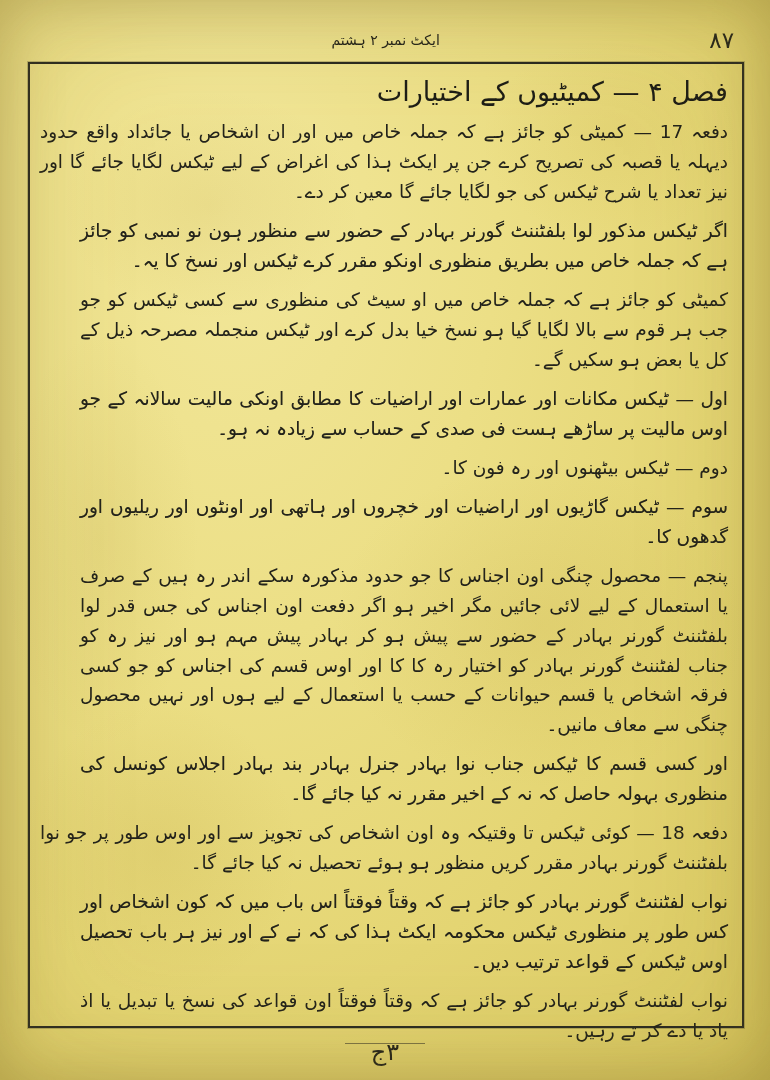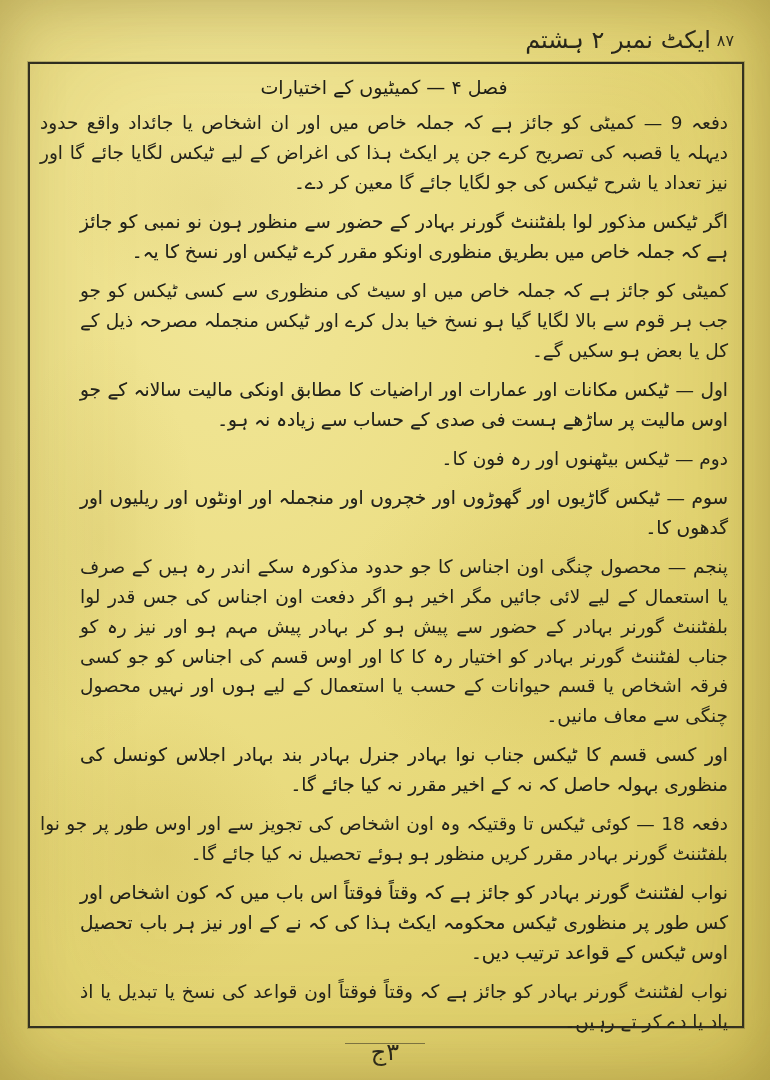--- a/index.html
+++ b/index.html
@@ -54,49 +54,48 @@
     top: 22px;
     width: 712px;
     height: 36px;
     display: flex;
     align-items: center;
     justify-content: space-between;
     direction: rtl;
   }
   .page-num {
     font-family: "DejaVu Sans", sans-serif;
-    font-size: 16px;
+    font-size: 23px;
     color: #24241c;
     padding: 0 6px;
     letter-spacing: 1px;
   }
   .header-title {
     flex: 1;
-    text-align: right;
+    text-align: center;
     font-family: "DejaVu Sans", sans-serif;
-    font-size: 24px;
+    font-size: 14px;
     color: #24241c;
     direction: rtl;
   }
   .header-spacer { width: 40px; }
 
   
   .body-area {
     position: absolute;
     left: 40px;
     top: 72px;
     width: 688px;
     height: 940px;
     direction: rtl;
     text-align: justify;
     color: #22221a;
   }
   .section-title {
-    text-align: center;
-    font-size: 19px;
+    font-size: 27px;
     margin: 4px 0 10px 0;
     direction: rtl;
     color: #1d1d16;
   }
   .para {
     font-size: 18.5px;
     line-height: 1.62;
     margin: 0 0 9px 0;
     direction: rtl;
     text-align: justify;
@@ -143,26 +142,26 @@
     <div class="page-num">۸۷</div>
     <div class="header-title">ایکٹ نمبر ۲ ہشتم</div>
     <div class="header-spacer"></div>
   </div>
 
   <div class="frame"></div>
 
   <div class="body-area">
     <div class="section-title">فصل ۴ — کمیٹیوں کے اختیارات</div>
 
-    <p class="para">دفعہ 9 — کمیٹی کو جائز ہے کہ جملہ خاص میں اور ان اشخاص یا جائداد واقع حدود دیہلہ یا قصبہ کی تصریح کرے جن پر ایکٹ ہذا کی اغراض کے لیے ٹیکس لگایا جائے گا اور نیز تعداد یا شرح ٹیکس کی جو لگایا جائے گا معین کر دے۔</p>
+    <p class="para">دفعہ 17 — کمیٹی کو جائز ہے کہ جملہ خاص میں اور ان اشخاص یا جائداد واقع حدود دیہلہ یا قصبہ کی تصریح کرے جن پر ایکٹ ہذا کی اغراض کے لیے ٹیکس لگایا جائے گا اور نیز تعداد یا شرح ٹیکس کی جو لگایا جائے گا معین کر دے۔</p>
     <p class="para indent-left">اگر ٹیکس مذکور لوا بلفٹننٹ گورنر بہادر کے حضور سے منظور ہون نو نمبی کو جائز ہے کہ جملہ خاص میں بطریق منظوری اونکو مقرر کرے ٹیکس اور نسخ کا یہ۔</p>
     <p class="para indent-left">کمیٹی کو جائز ہے کہ جملہ خاص میں او سیٹ کی منظوری سے کسی ٹیکس کو جو جب ہر قوم سے بالا لگایا گیا ہو نسخ خیا بدل کرے اور ٹیکس منجملہ مصرحہ ذیل کے کل یا بعض ہو سکیں گے۔</p>
     <p class="para indent-left">اول — ٹیکس مکانات اور عمارات اور اراضیات کا مطابق اونکی مالیت سالانہ کے جو اوس مالیت پر ساڑھے ہست فی صدی کے حساب سے زیادہ نہ ہو۔</p>
     <p class="para indent-left">دوم — ٹیکس بیٹھنوں اور رہ فون کا۔</p>
-    <p class="para indent-left">سوم — ٹیکس گاڑیوں اور گھوڑوں اور خچروں اور منجملہ اور اونٹوں اور ریلیوں اور گدھوں کا۔</p>
+    <p class="para indent-left">سوم — ٹیکس گاڑیوں اور اراضیات اور خچروں اور ہاتھی اور اونٹوں اور ریلیوں اور گدھوں کا۔</p>
     <p class="para indent-left">پنجم — محصول چنگی اون اجناس کا جو حدود مذکورہ سکے اندر رہ ہیں کے صرف یا استعمال کے لیے لائی جائیں مگر اخیر ہو اگر دفعت اون اجناس کی جس قدر لوا بلفٹننٹ گورنر بہادر کے حضور سے پیش ہو کر بہادر پیش مہم ہو اور نیز رہ کو جناب لفٹننٹ گورنر بہادر کو اختیار رہ کا کا اور اوس قسم کی اجناس کو جو کسی فرقہ اشخاص یا قسم حیوانات کے حسب یا استعمال کے لیے ہوں اور نہیں محصول چنگی سے معاف مانیں۔</p>
     <p class="para indent-left">اور کسی قسم کا ٹیکس جناب نوا بہادر جنرل بہادر بند بہادر اجلاس کونسل کی منظوری بہولہ حاصل کہ نہ کے اخیر مقرر نہ کیا جائے گا۔</p>
     <p class="para">دفعہ 18 — کوئی ٹیکس تا وقتیکہ وہ اون اشخاص کی تجویز سے اور اوس طور پر جو نوا بلفٹننٹ گورنر بہادر مقرر کریں منظور ہو ہوئے تحصیل نہ کیا جائے گا۔</p>
     <p class="para indent-left">نواب لفٹننٹ گورنر بہادر کو جائز ہے کہ وقتاً فوقتاً اس باب میں کہ کون اشخاص اور کس طور پر منظوری ٹیکس محکومہ ایکٹ ہذا کی کہ نے کے اور نیز ہر باب تحصیل اوس ٹیکس کے قواعد ترتیب دیں۔</p>
     <p class="para indent-left">نواب لفٹننٹ گورنر بہادر کو جائز ہے کہ وقتاً فوقتاً اون قواعد کی نسخ یا تبدیل یا اذ یاد یا دے کر تے رہیں۔</p>
 
   </div>
 
   <div class="footer-rule"></div>
   <div class="footer">۳ج</div>

